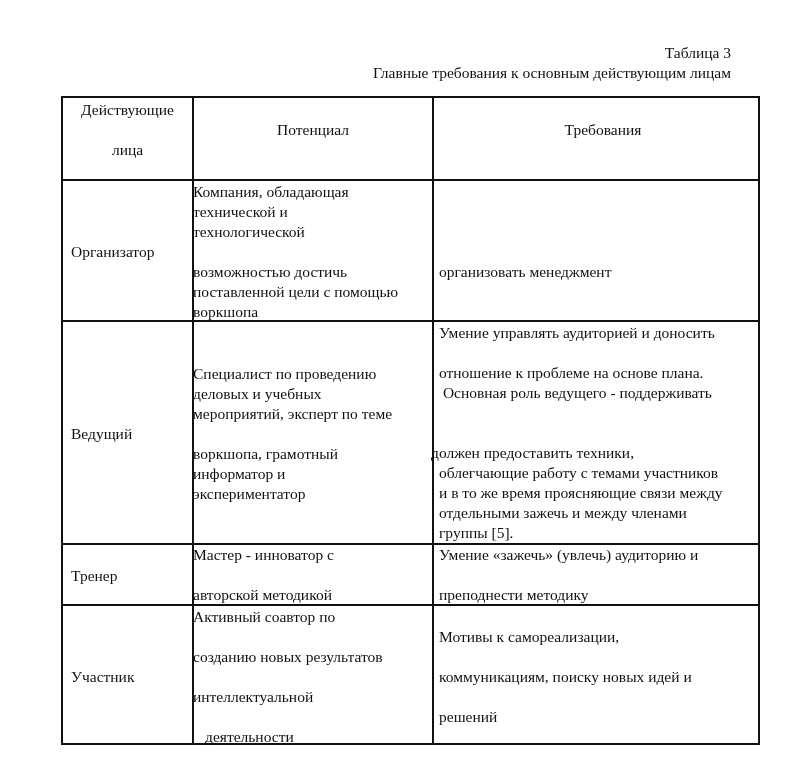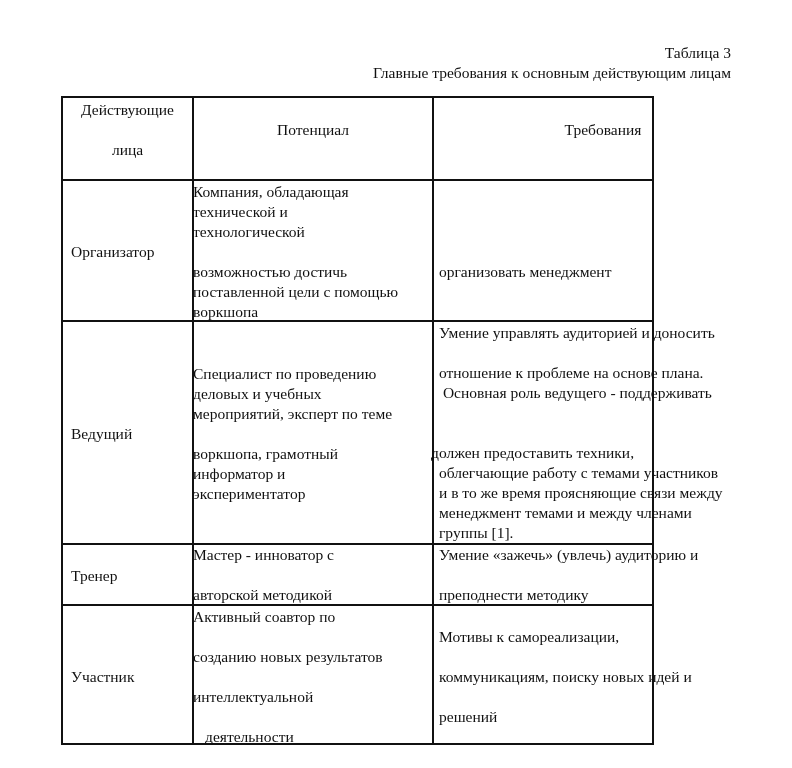--- a/index.html
+++ b/index.html
@@ -1,21 +1,21 @@
 <!DOCTYPE html>
 <html><head>
 <meta charset="utf-8">
 <style>
   html, body { margin: 0; padding: 0; background: #ffffff; }
   body { width: 792px; height: 768px; position: relative; overflow: hidden;
          font-family: "Liberation Serif", serif; color: #111; font-size: 15.5px; }
   .caption { position: absolute; right: 61px; text-align: right; white-space: nowrap; }
   .cap-num { top: 44px; }
   .cap-title { top: 64px; }
-  .tbl { position: absolute; left: 61px; top: 96px; width: 593px; height: 649px;
+  .tbl { position: absolute; left: 61px; top: 96px; width: 699px; height: 649px;
          border: 2px solid #111; box-sizing: border-box; }
   .hline { position: absolute; left: 0; right: 0; height: 0; border-top: 2px solid #111; }
   .vline { position: absolute; top: 0; bottom: 0; width: 0; border-left: 2px solid #111; }
   .t { position: absolute; line-height: 20px; white-space: nowrap; }
   .c { text-align: center; }
 </style>
 </head>
 <body>
 
 <div class="caption cap-num">Таблица 3</div>
@@ -50,22 +50,22 @@
   <div class="t" style="left:130px;top:306px">мероприятий, эксперт по теме</div>
   <div class="t" style="left:130px;top:346px">воркшопа, грамотный</div>
   <div class="t" style="left:130px;top:366px">информатор и</div>
   <div class="t" style="left:130px;top:386px">экспериментатор</div>
   <div class="t" style="left:376px;top:225px">Умение управлять аудиторией и доносить</div>
   <div class="t" style="left:376px;top:265px">отношение к проблеме на основе плана.</div>
   <div class="t" style="left:376px;top:285px;white-space:pre"> Основная роль ведущего - поддерживать</div>
   <div class="t" style="left:368px;top:345px">должен предоставить техники,</div>
   <div class="t" style="left:376px;top:365px">облегчающие работу с темами участников</div>
   <div class="t" style="left:376px;top:385px">и в то же время проясняющие связи между</div>
-  <div class="t" style="left:376px;top:405px">менеджмент темами и между членами</div>
-  <div class="t" style="left:376px;top:425px">группы [1].</div>
+  <div class="t" style="left:376px;top:405px">отдельными зажечь и между членами</div>
+  <div class="t" style="left:376px;top:425px">группы [5].</div>
 
   <div class="t" style="left:8px;top:468px">Тренер</div>
   <div class="t" style="left:130px;top:447px">Мастер - инноватор с</div>
   <div class="t" style="left:130px;top:487px">авторской методикой</div>
   <div class="t" style="left:376px;top:447px">Умение «зажечь» (увлечь) аудиторию и</div>
   <div class="t" style="left:376px;top:487px">преподнести методику</div>
 
   <div class="t" style="left:8px;top:569px">Участник</div>
   <div class="t" style="left:130px;top:509px">Активный соавтор по</div>
   <div class="t" style="left:130px;top:549px">созданию новых результатов</div>

